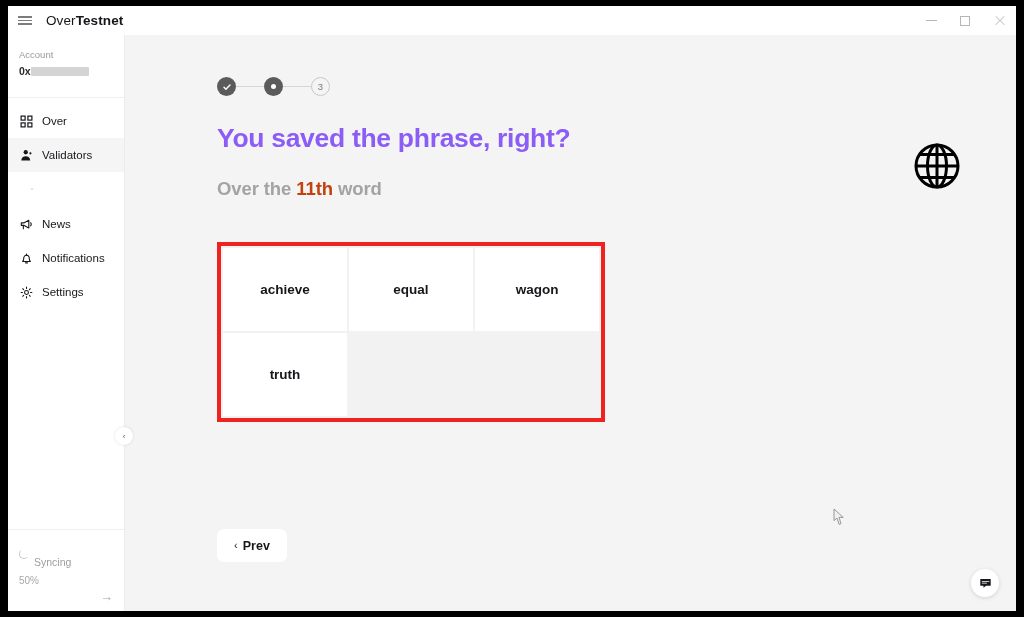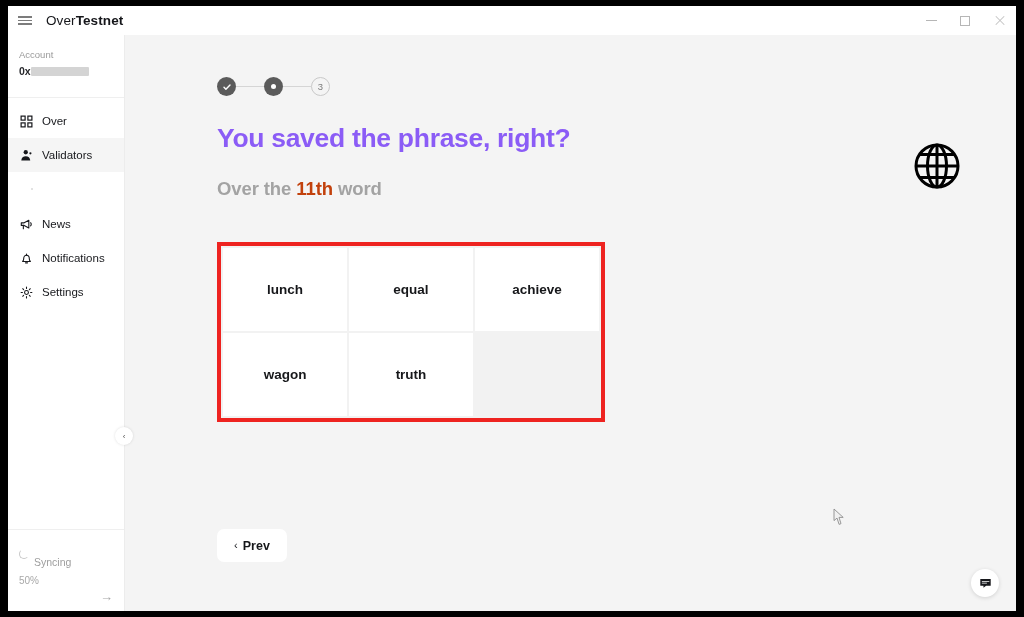--- a/index.html
+++ b/index.html
@@ -478,23 +478,22 @@
           </div>
           <div class="step-line"></div>
           <div class="step todo">3</div>
         </div>
 
         <h1 id="page-title">You saved the phrase, right?</h1>
 
         <div id="page-subtitle"><span>Over the </span><span class="accent">11th</span><span> word</span></div>
 
         <div id="word-grid-wrap">
-          <div class="word-card">lunch</div>
+          <div class="word-card">achieve</div>
           <div class="word-card">equal</div>
-          <div class="word-card">achieve</div>
           <div class="word-card">wagon</div>
           <div class="word-card">truth</div>
         </div>
 
         <button id="prev-btn">
           <span id="prev-chevron">‹</span>
           <span id="prev-label">Prev</span>
         </button>
 
       </div>

